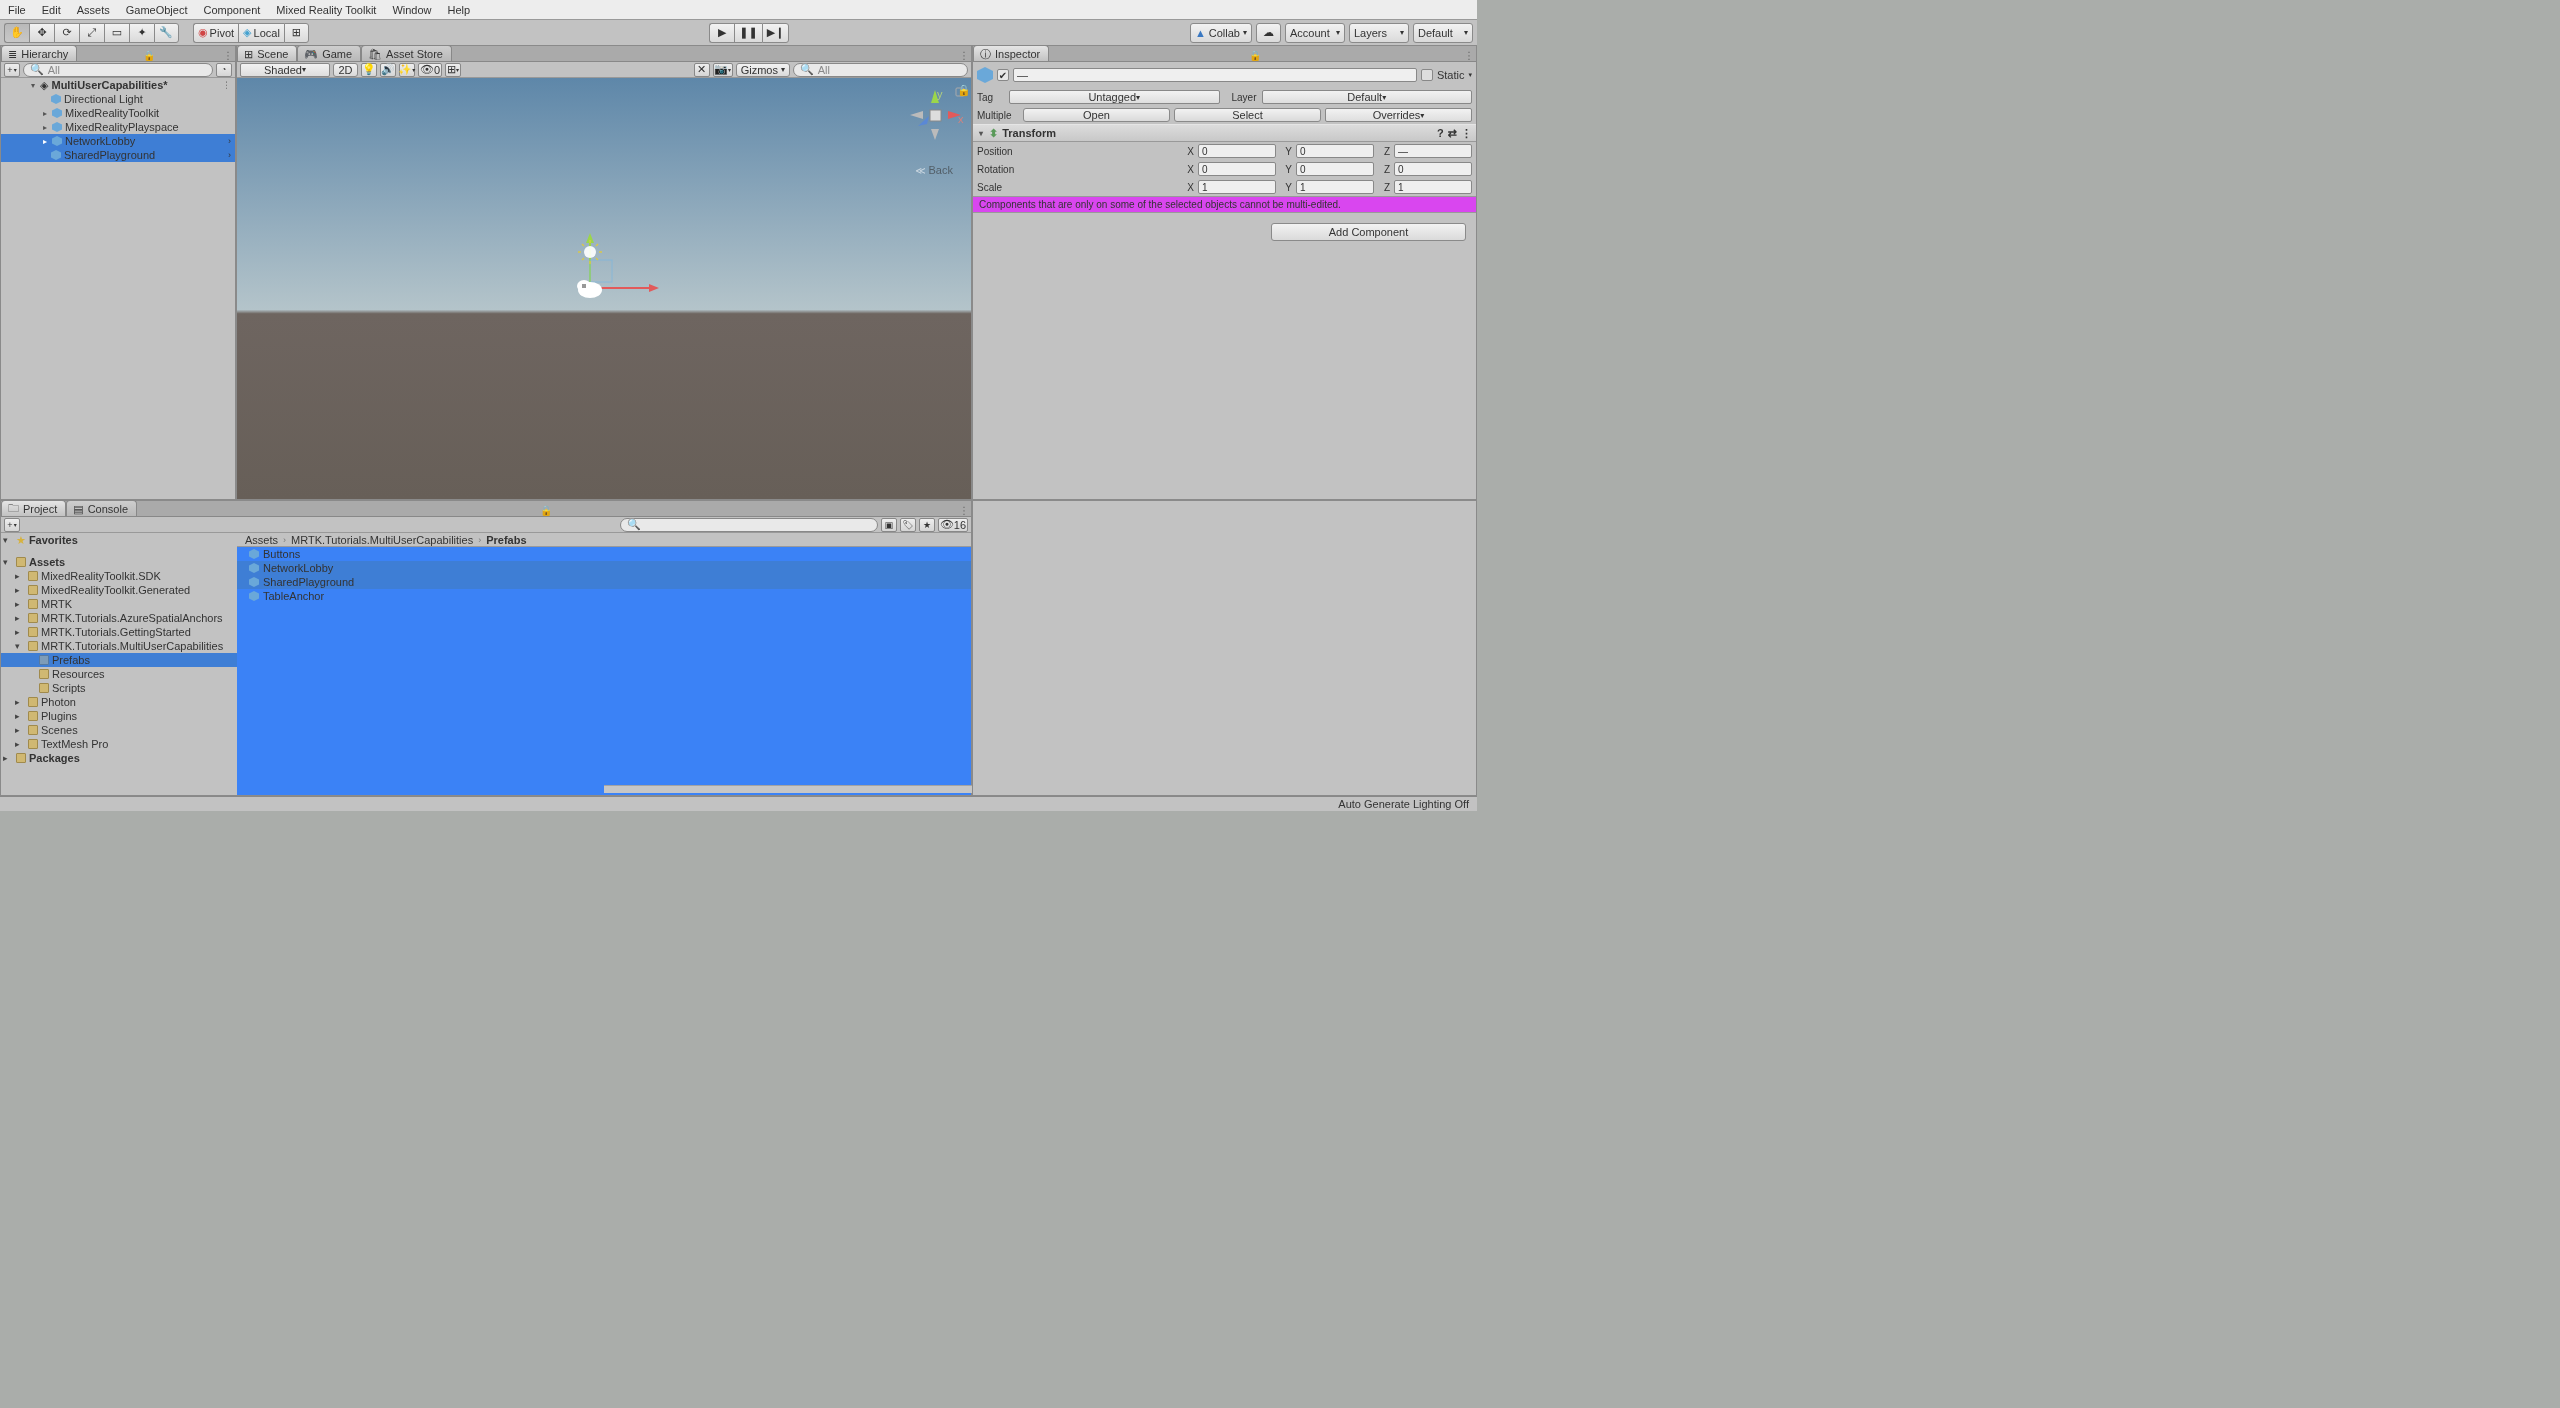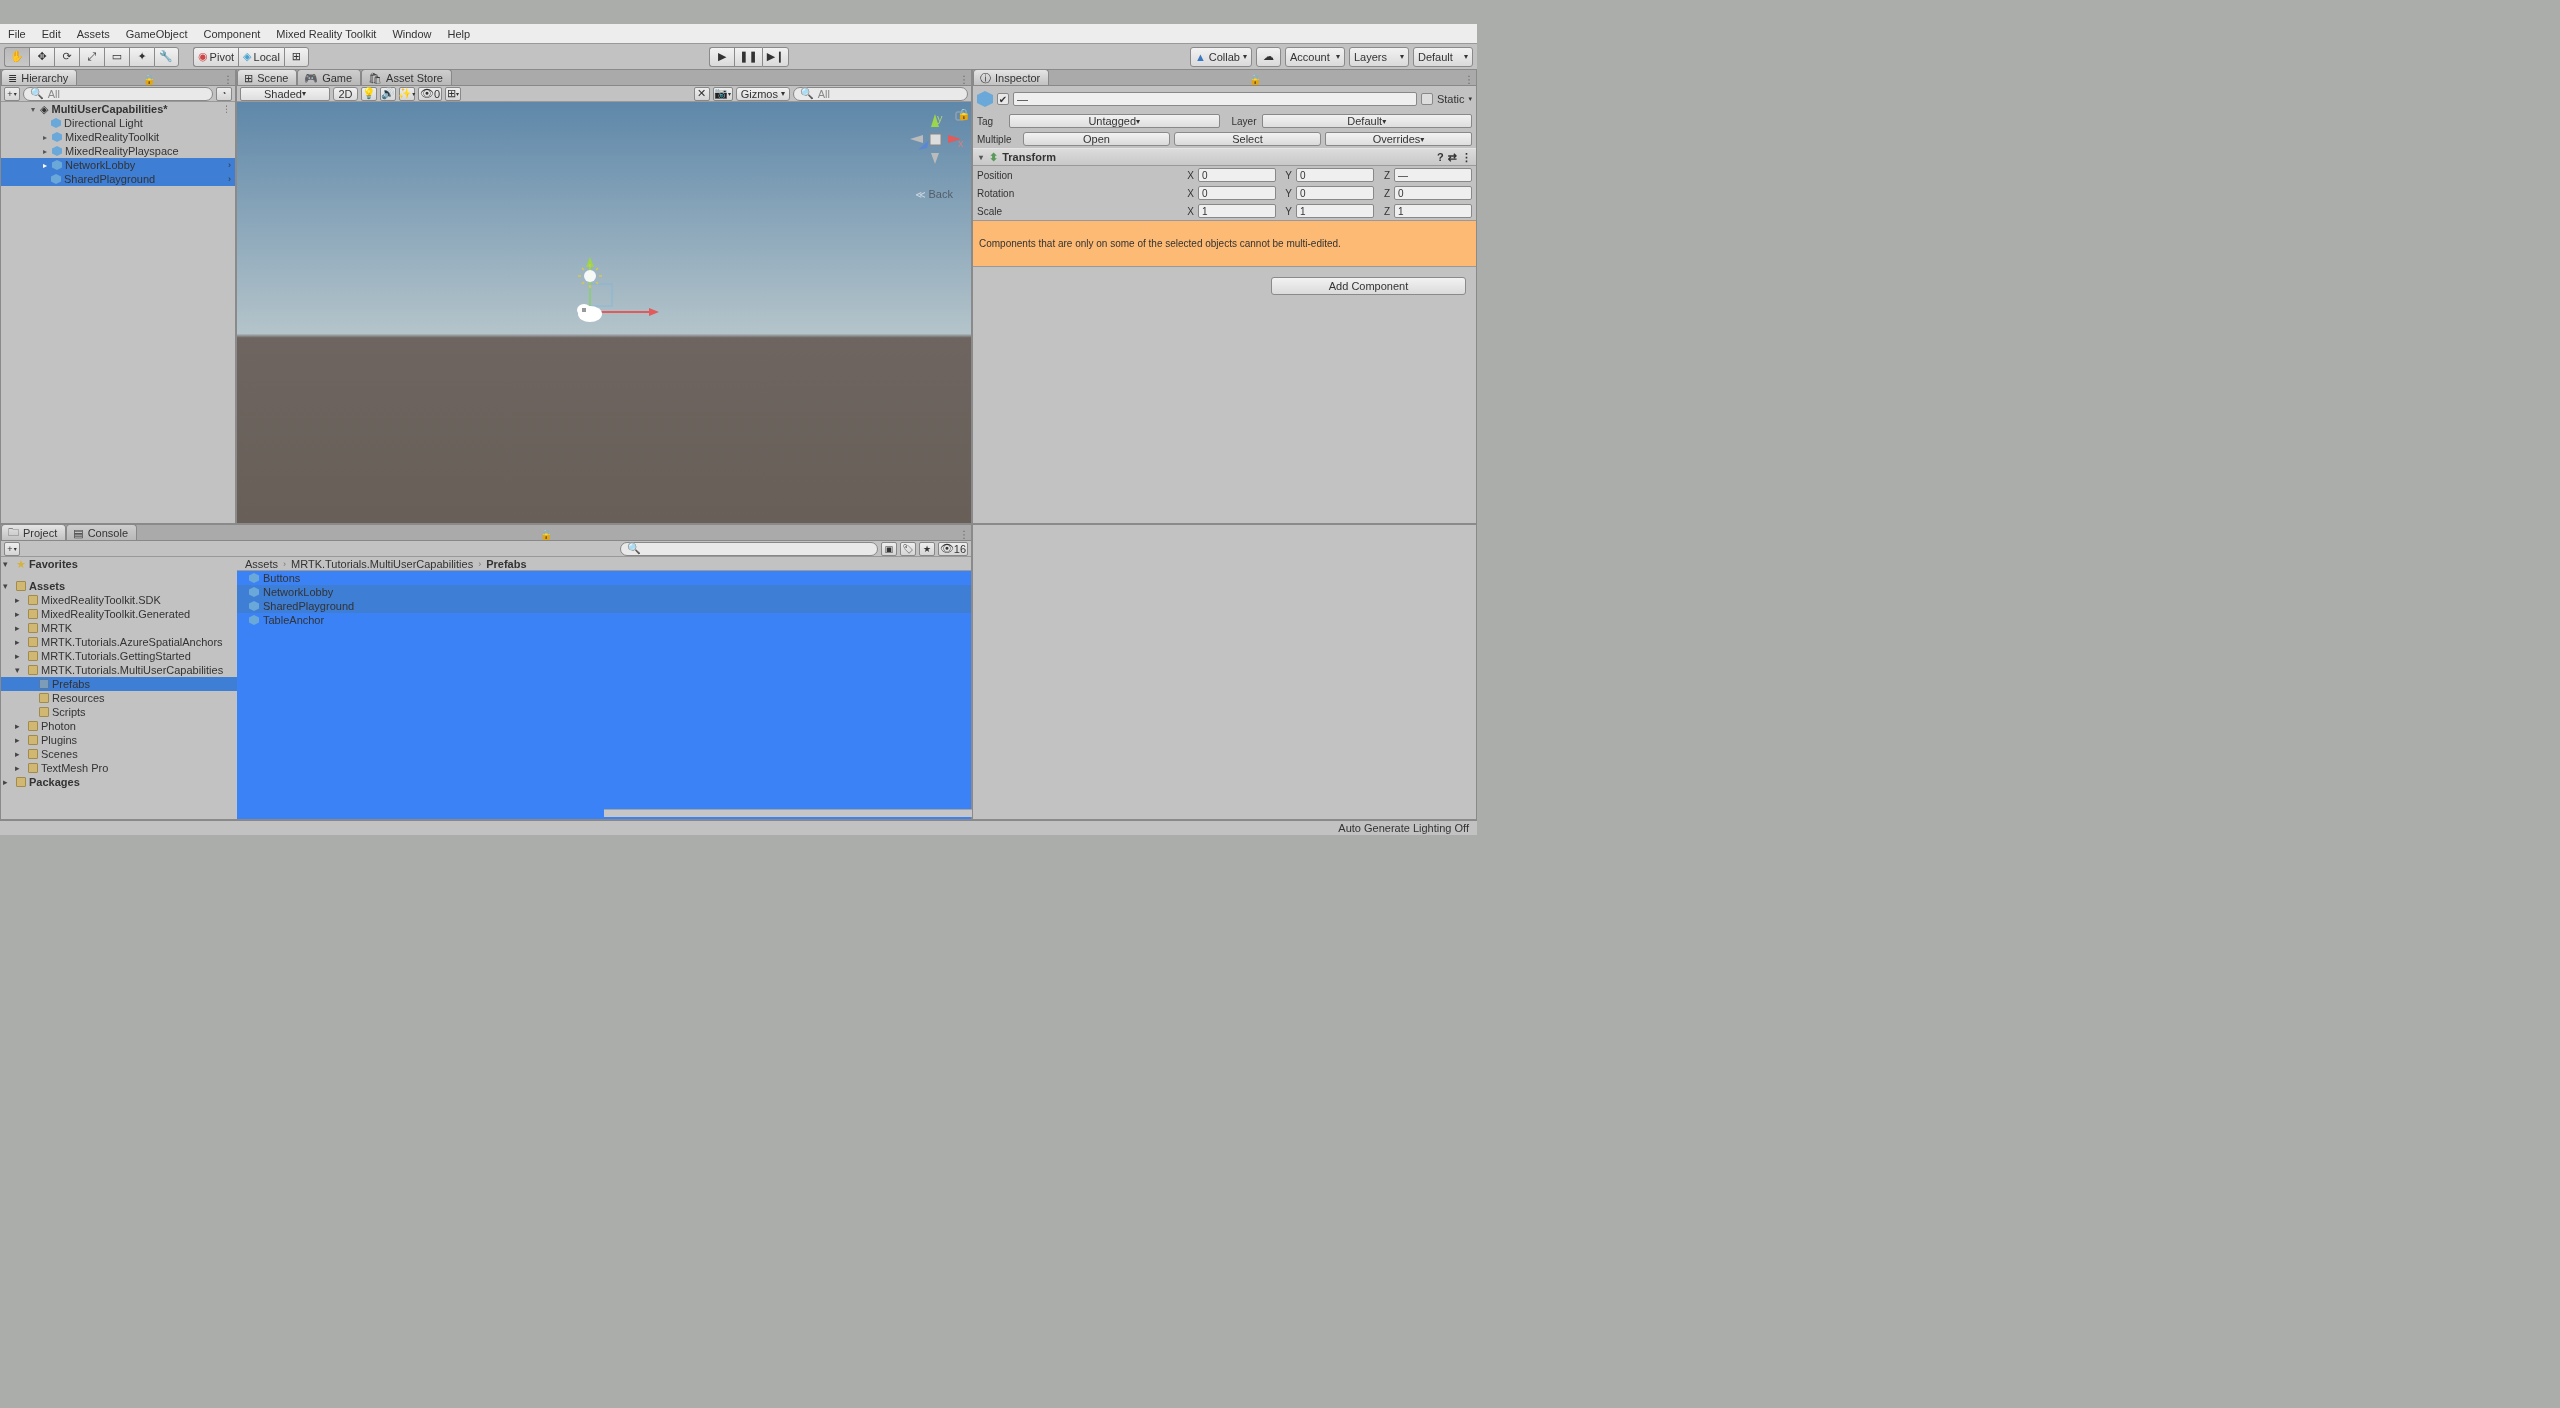--- a/index.html
+++ b/index.html
@@ -1,17 +1,17 @@
 <!DOCTYPE html>
 <html><head>
   <meta charset="utf-8">
   <style>
     * { margin:0; padding:0; box-sizing:border-box; font-family: Arial, Helvetica, sans-serif; font-size:11px; color:#333; user-select:none; }
     body { width:2560px; height:1408px; transform:scale(1); transform-origin:top left; background:#aaadaa; }
-    .app { width:1477px; height:811px; background:#c0c0c0 linear-gradient(#c2c2c2,#bcbcbc); position:relative; display:flex; flex-direction:column;margin-top:24px; }
+    .app { width:1477px; height:811px; background:#c0c0c0 linear-gradient(#c2c2c2,#bcbcbc); position:relative; display:flex; flex-direction:column; }
     .menubar { height:20px; background:#ededed; display:flex; align-items:center; border-bottom:1px solid #999; }
     .menubar span { padding:3px 8px; }
     .toolbar { height:25px; display:flex; align-items:center; padding:3px 4px; gap:4px; background:#c2c2c2; }
     .btn { background:linear-gradient(#f2f2f2,#dadada); border:1px solid #8a8a8a; border-radius:3px; height:20px; min-width:25px; display:inline-flex; align-items:center; justify-content:center; padding:0 4px; font-size:10px; }
     .btn-group { display:inline-flex; }
     .btn-group .btn { border-radius:0; border-right:none; }
     .btn-group .btn:first-child { border-top-left-radius:3px; border-bottom-left-radius:3px;}
     .btn-group .btn:last-child { border-top-right-radius:3px; border-bottom-right-radius:3px; border-right:1px solid #8a8a8a;}
     .btn.pressed { background:linear-gradient(#b9b9b9,#c8c8c8); }
     .spacer { flex:1; }
@@ -381,21 +381,21 @@
   <div class="row">
     <span class="field-label">Scale</span>
     <div class="spacer"></div>
     <span class="vec-label">X</span>
             <input class="vec-input" value="1" style="">
     <span class="vec-label">Y</span>
             <input class="vec-input" value="1" style="">
     <span class="vec-label">Z</span>
             <input class="vec-input" value="1" style="">
   </div>
-  <div style="padding:17px 6px;font-size:10px;border-top:1px solid #999;border-bottom:1px solid #999;background:#fdba74">Components that are only on some of the selected objects cannot be multi-edited.</div>
+  <div style="padding:2px 6px;font-size:10px;border-top:1px solid #999;border-bottom:1px solid #999;background:#d946ef">Components that are only on some of the selected objects cannot be multi-edited.</div>
   <div style="display:flex;justify-content:flex-end;padding:10px">
     <div class="btn" style="width:195px;height:18px;justify-content:center">
               <span>Add Component</span>
             </div>
   </div>
 </div>
 
 </div>
 
 <div class="lower">

